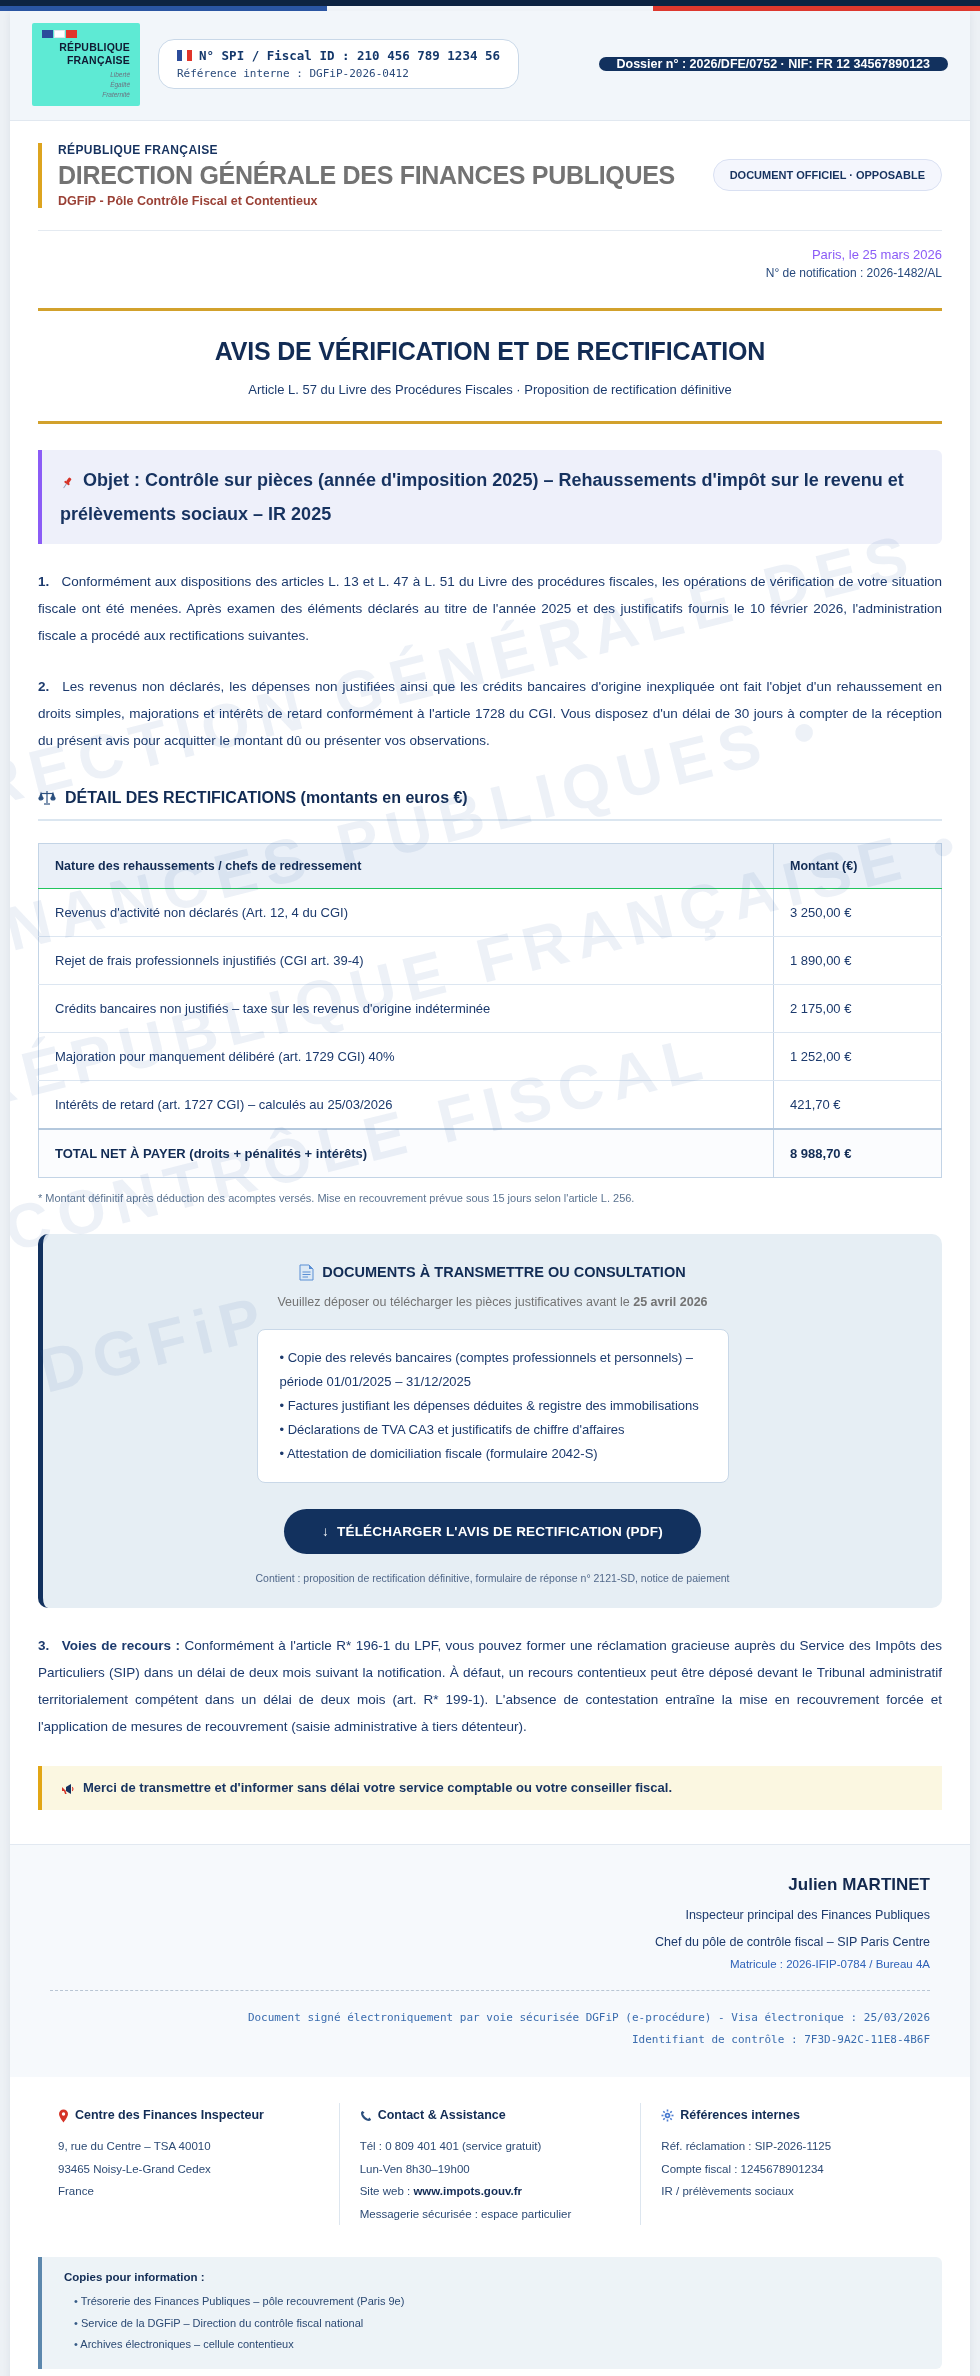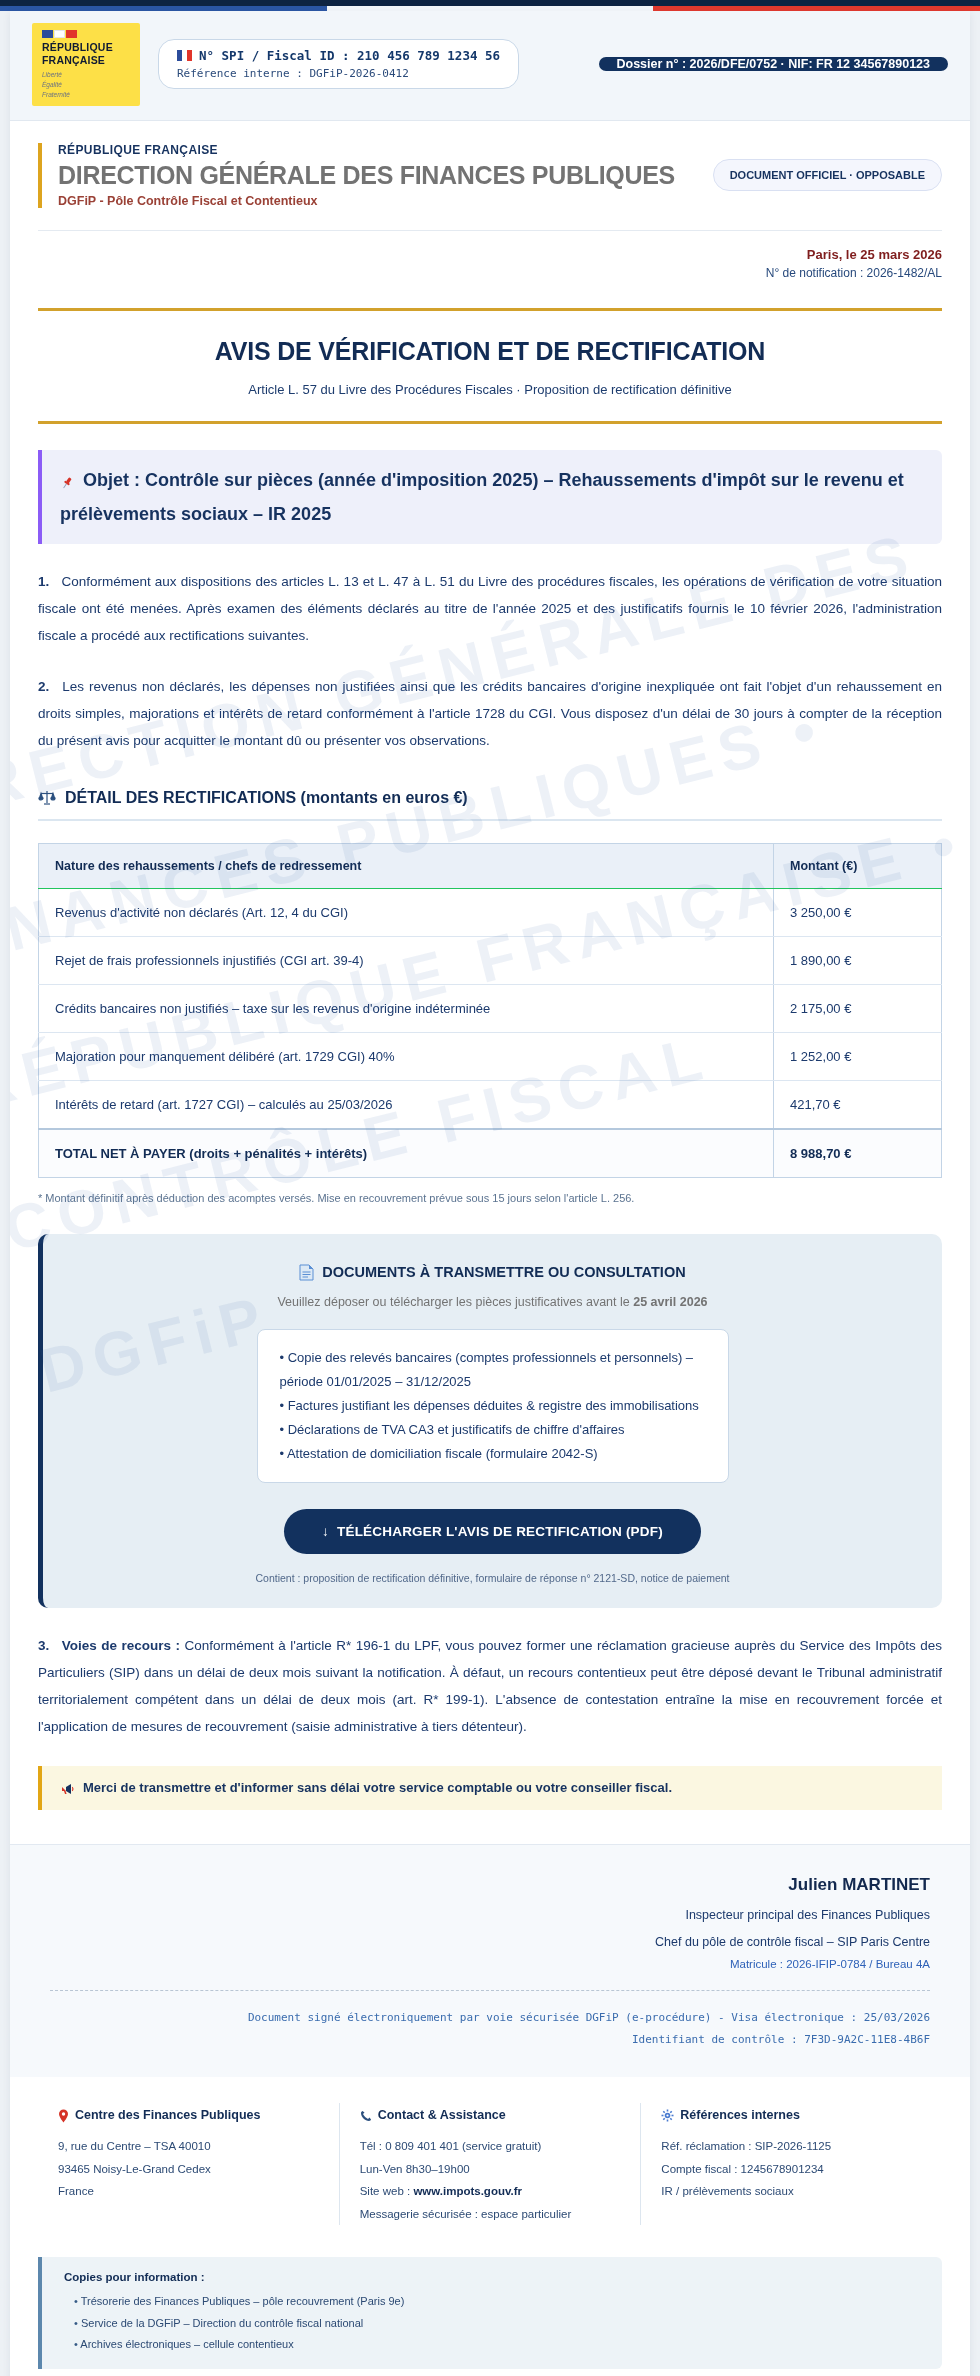--- a/index.html
+++ b/index.html
@@ -18,21 +18,21 @@
           box-shadow:0 2px 8px rgba(20,40,80,.08); overflow:hidden; }
 
   
   .watermark { position:absolute; top:545px; left:-60px; width:1400px; transform:rotate(-14deg);
                z-index:4; pointer-events:none; font-weight:bold; font-size:62px; letter-spacing:9px;
                line-height:2.35; color:rgba(59,100,171,.09); white-space:nowrap; }
 
   
   .band { background:#f2f6fa; border-bottom:1px solid #e1e8f0; padding:12px 22px 14px 22px;
           display:flex; align-items:center; gap:18px; }
-  .logo-box { background:#fde047; padding:7px 10px 6px 10px; border-radius:2px; min-width:108px; }
+  .logo-box { background:#5eead4; padding:7px 10px 6px 10px; border-radius:2px; min-width:108px;text-align:right; }
   .logo-flag { display:flex; gap:1px; margin-bottom:3px; }
   .logo-flag span { width:11px; height:8px; display:inline-block; }
   .lf-b { background:#2b4c9b; } .lf-w { background:#fff; border:1px solid #e3e6ec; } .lf-r { background:#e1352b; }
   .logo-title { font-size:10.5px; font-weight:bold; color:#101b33; line-height:1.25; letter-spacing:.2px; }
   .logo-motto { font-size:6.5px; font-style:italic; color:#6b7280; margin-top:3px; white-space:pre-line; line-height:1.5; }
   .spi-pill { background:#fff; border:1px solid #c9d8e8; border-radius:16px; padding:8px 18px;
               font-family:"DejaVu Sans Mono","Liberation Mono",monospace; color:#14386b; }
   .spi-line1 { font-size:12.5px; font-weight:bold; display:flex; align-items:center; gap:7px; }
   .spi-line2 { font-size:11px; margin-top:4px; color:#2a4a7a; }
   .flag-ico { display:inline-flex; }
@@ -45,21 +45,21 @@
   .masthead-left { border-left:4px solid #dda41f; padding-left:16px; }
   .mh-overline { font-size:12px; font-weight:bold; color:#16325f; letter-spacing:.4px; }
   .mh-title { font-size:25px; font-weight:bold; color:#737373; letter-spacing:-.3px; margin:4px 0 4px 0; }
   .mh-sub { font-size:12.5px; font-weight:bold; color:#9a4136; }
   .mh-badge { margin-left:auto; background:#f4f6fd; border:1px solid #d9e0f2; color:#16325f;
               font-weight:bold; font-size:11px; border-radius:18px; padding:9px 16px; white-space:nowrap; }
 
   .hr-light { border:none; border-top:1px solid #e4eaf1; margin:14px 28px 0 28px; }
 
   .dateblock { text-align:right; padding:16px 28px 6px 28px; }
-  .date-l1 { font-size:13px; font-weight:bold; color:#7f1d1d; }
+  .date-l1 { font-size:13px; font-weight:normal; color:#8b5cf6; }
   .date-l2 { font-size:12px; color:#27497c; margin-top:4px; }
 
   
   .titleblock { margin:22px 28px 0 28px; border-top:3px solid #d2a12c; border-bottom:3px solid #d2a12c;
                 text-align:center; padding:26px 10px 24px 10px; }
   .doc-title { font-size:25px; font-weight:bold; color:#122c55; letter-spacing:-.2px; }
   .doc-sub { font-size:13px; color:#1d3c6e; margin-top:16px; }
 
   
   .objet { margin:26px 28px 0 28px; background:#eef0fa; border-left:4px solid #8b5cf6; border-radius:0 6px 6px 0;
@@ -342,21 +342,21 @@
 
   <div class="contacts">
     <div class="contact-col">
       <div class="contact-title">
         <span>
           <svg class="ico-svg" width="11" height="14" viewBox="0 0 11 14">
               <path d="M5.5 0.5 a4.5 4.5 0 0 1 4.5 4.5 c0 3 -4.5 8.5 -4.5 8.5 S1 8 1 5 A4.5 4.5 0 0 1 5.5 0.5 Z" fill="#d63327"></path>
               <circle cx="5.5" cy="5" r="1.7" fill="#fff"></circle>
             </svg>
         </span>
-        <span>Centre des Finances Publiques</span>
+        <span>Centre des Finances Inspecteur</span>
       </div>
       <div>9, rue du Centre – TSA 40010</div>
       <div>93465 Noisy-Le-Grand Cedex</div>
       <div>France</div>
     </div>
     <div class="contact-col">
       <div class="contact-title">
         <span>
           <svg class="ico-svg" width="12" height="12" viewBox="0 0 12 12">
               <path d="M2.5 1 C2 1 1 2 1 3 c0 4 4 8 8 8 c1 0 2 -1 2 -1.5 L9.5 7.5 L8 9 C6 8 4 6 3 4 L4.5 2.5 Z" fill="#2c507f"></path>

